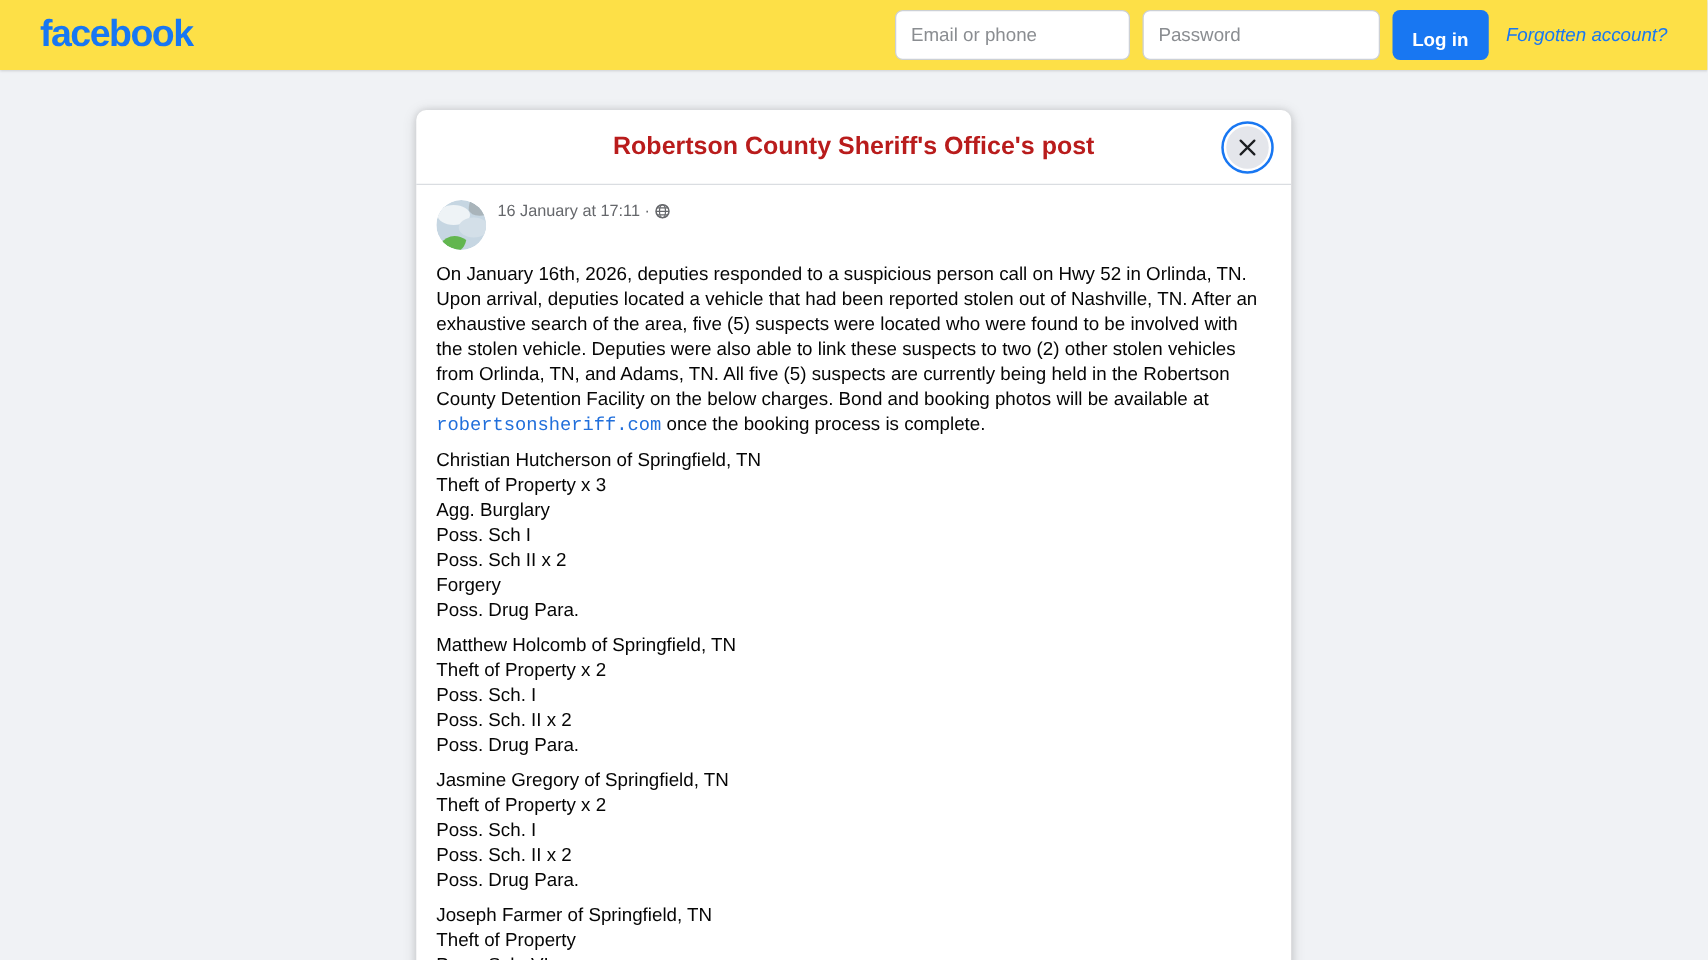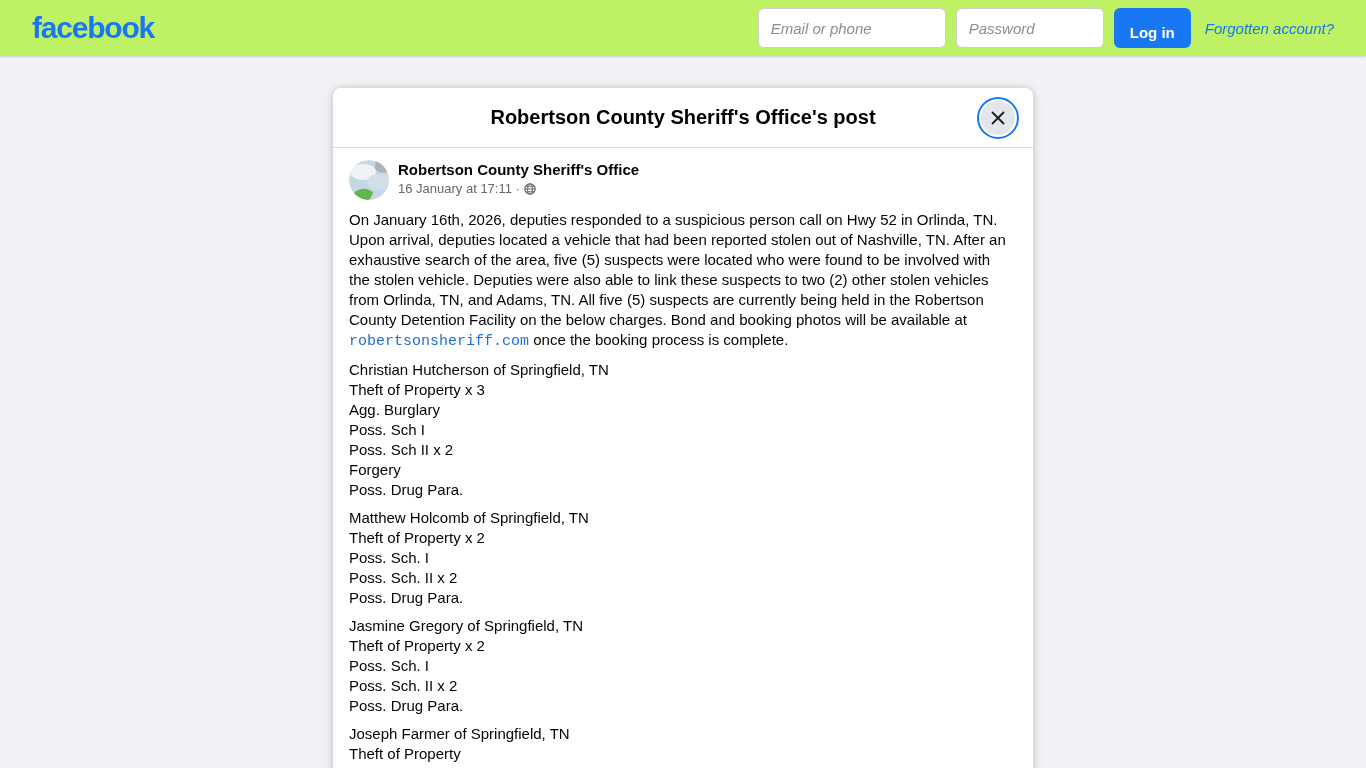--- a/index.html
+++ b/index.html
@@ -6,34 +6,34 @@
   html, body { width: 1366px; height: 768px; overflow: hidden; }
   body {
     font-family: "Liberation Sans", sans-serif;
     background: #f0f2f5;
     position: relative;
   }
 
   
   .navbar {
     position: absolute; top: 0; left: 0; right: 0;
-    height: 56px; background: #bef264;
+    height: 56px; background: #fde047;
     box-shadow: 0 1px 2px rgba(0,0,0,.15);
     display: flex; align-items: center; justify-content: space-between;
     padding: 0 32px; z-index: 10;
   }
   .logo {
     color: #1877f2; font-size: 30px; font-weight: 700;
     letter-spacing: -1.2px; text-decoration: none; cursor: pointer;
   }
   .nav-right { display: flex; align-items: center; gap: 10px; }
   .nav-input {
     height: 40px; width: 188px; border: 1px solid #ccd0d5; border-radius: 6px;
     padding: 0 12px; font-size: 15px; font-family: inherit; color: #1c1e21;
-    outline: none; background: #fff; font-style: italic;
+    outline: none; background: #fff;
   }
   .nav-input::placeholder { color: #8a8d91; }
   .login-btn {
     height: 40px; padding: 16px 16px; background: #1877f2; color: #fff;
     font-size: 15px; font-weight: 700; font-family: inherit;
     border: none; border-radius: 6px; cursor: pointer;
   }
   .forgot-link {
     color: #1877f2; font-size: 15px; text-decoration: none;
     margin-left: 4px; cursor: pointer; font-style: italic;
@@ -44,21 +44,21 @@
     position: absolute; left: 333px; top: 88px; width: 700px; height: 720px;
     background: #fff; border-radius: 8px;
     box-shadow: 0 0 6px rgba(0,0,0,.12), 0 2px 12px rgba(0,0,0,.12);
     z-index: 5;
   }
   .modal-header {
     position: relative; height: 60px;
     display: flex; align-items: center; justify-content: center;
     border-bottom: 1px solid #dadde1;
   }
-  .modal-title { font-size: 20px; font-weight: 700; color: #000000; }
+  .modal-title { font-size: 20px; font-weight: 700; color: #b91c1c; }
   .close-ring {
     position: absolute; right: 14px; top: 9px;
     width: 42px; height: 42px; border-radius: 50%;
     border: 2.5px solid #1877f2; background: #fff;
     display: flex; align-items: center; justify-content: center;
   }
   .close-btn {
     width: 34px; height: 34px; border-radius: 50%; background: #e4e6eb;
     border: none; cursor: pointer;
     display: flex; align-items: center; justify-content: center;
@@ -81,21 +81,21 @@
   .post-link { color: #216fdb; text-decoration: none; cursor: pointer; font-family: Liberation Mono, monospace; }
   .suspect { margin: 0 0 8px; }
 </style>
 </head>
 <body>
 
 <div class="navbar">
   <a class="logo">facebook</a>
   <div class="nav-right">
     <input class="nav-input" type="text" placeholder="Email or phone" style="">
-    <input class="nav-input" type="password" style="width: 148px;" placeholder="Password">
+    <input class="nav-input" type="password" style="width: 190px;" placeholder="Password">
     <button class="login-btn">Log in</button>
     <a class="forgot-link">Forgotten account?</a>
   </div>
 </div>
 
 <div class="modal">
   <div class="modal-header">
     <div class="modal-title">Robertson County Sheriff's Office's post</div>
     <div class="close-ring">
       <button class="close-btn">
@@ -120,21 +120,20 @@
           <g clip-path="url(#avclip)">
             <rect width="40" height="40" fill="#c6d6e2"></rect>
             <ellipse cx="14" cy="12" rx="13" ry="8" fill="#eef3f6"></ellipse>
             <ellipse cx="30" cy="22" rx="12" ry="8" fill="#d3dfe8"></ellipse>
             <path d="M28 0 h12 v12 q-12 2 -14 -4 q0 -6 2 -8 Z" fill="#a9b4ba"></path>
             <path d="M2 36 q10 -12 22 -4 q-2 10 -12 10 q-8 0 -10 -6 Z" fill="#62b64f"></path>
           </g>
         </svg>
       </div>
       <div>
-        <a class="author-name">Robertson County Sheriff's Office</a>
         <div class="post-meta">
           <span>16 January at 17:11 ·</span>
           <span style="display:flex;">
             <svg width="12" height="12" viewBox="0 0 12 12">
               <circle cx="6" cy="6" r="5.2" fill="none" stroke="#65676b" stroke-width="1.2"></circle>
               <ellipse cx="6" cy="6" rx="2.4" ry="5.2" fill="none" stroke="#65676b" stroke-width="1"></ellipse>
               <path d="M0.8 6 h10.4 M1.6 3.2 h8.8 M1.6 8.8 h8.8" stroke="#65676b" stroke-width="1" fill="none"></path>
             </svg>
           </span>
         </div>

